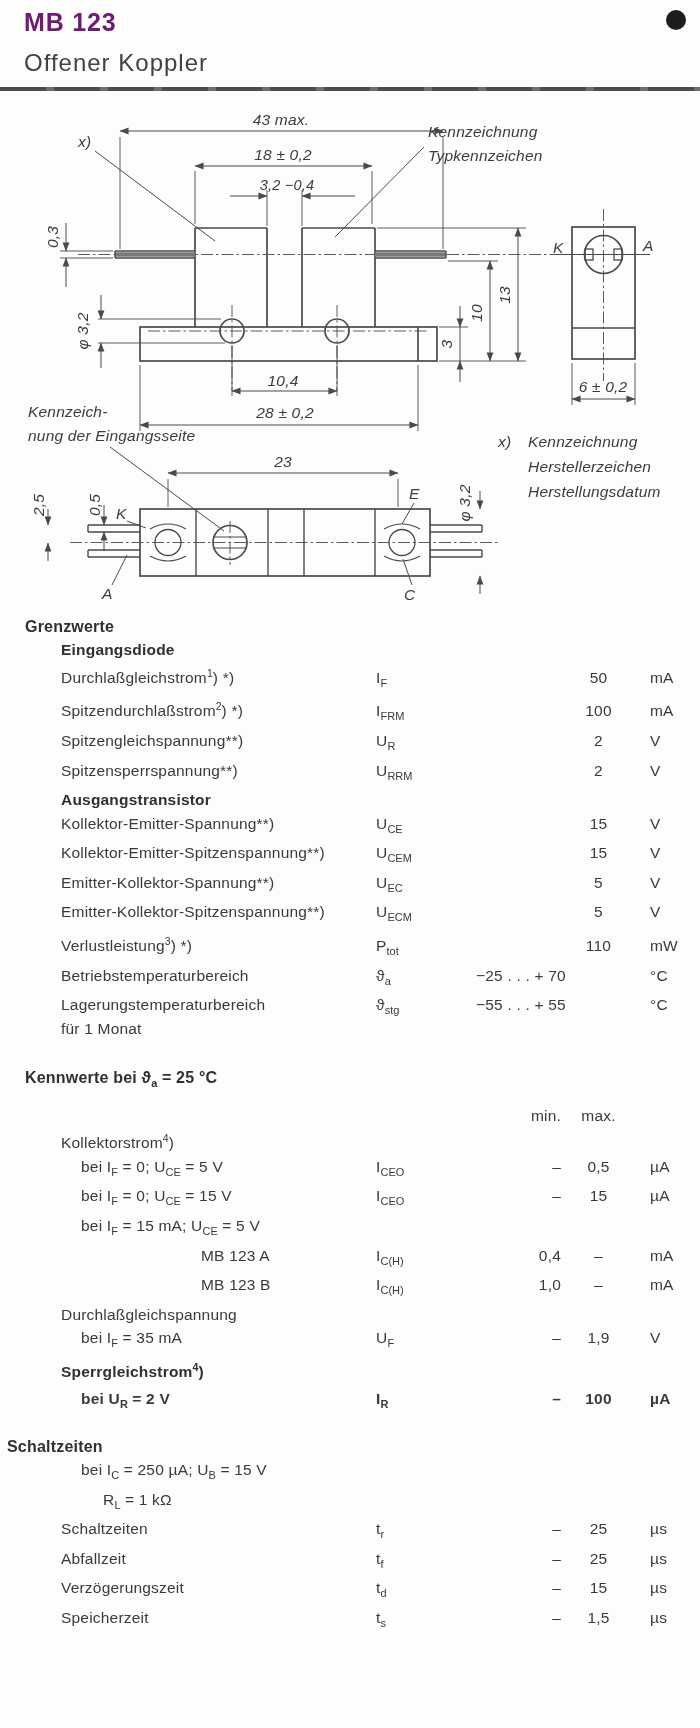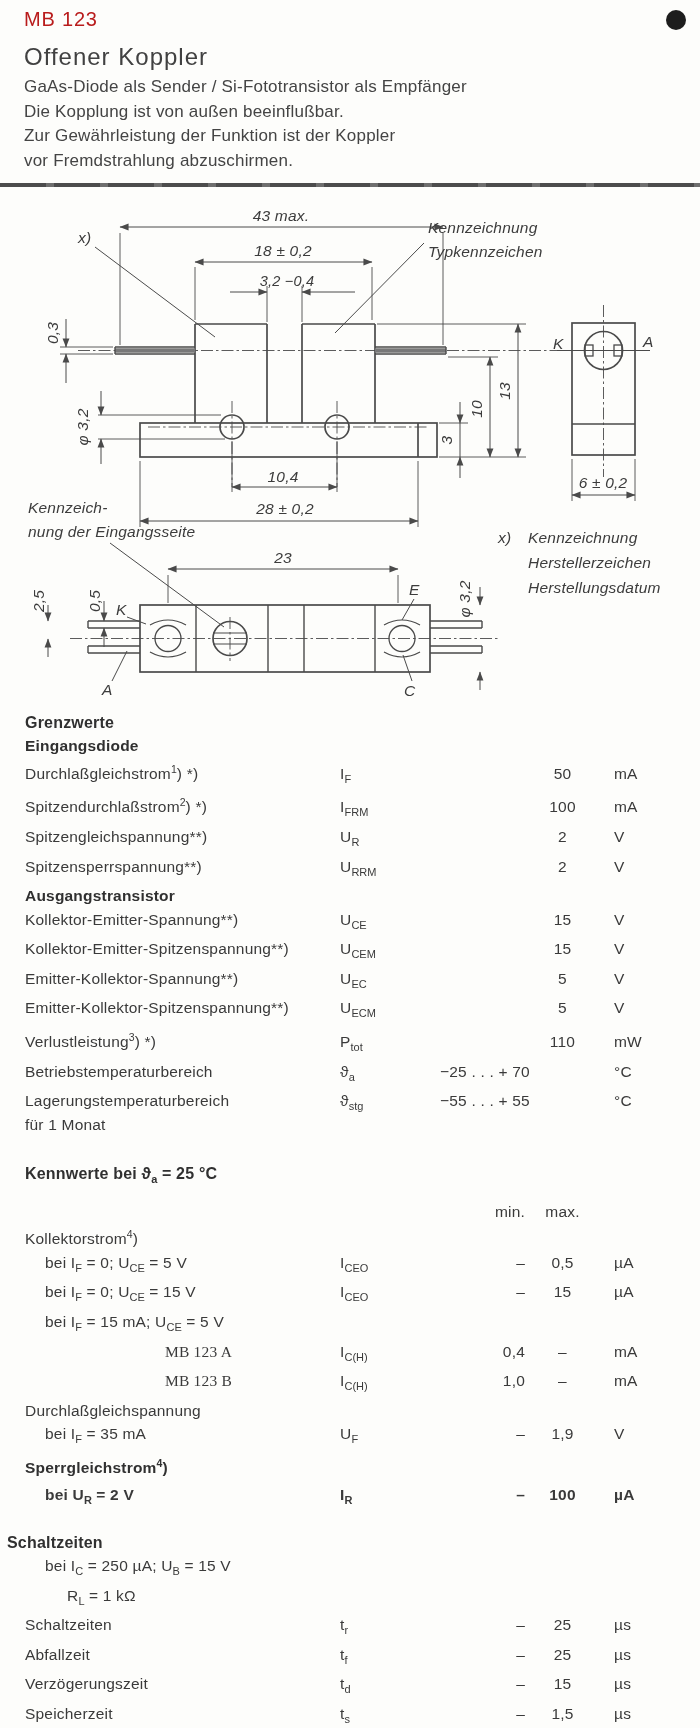--- a/index.html
+++ b/index.html
@@ -3,35 +3,35 @@
 <meta charset="utf-8">
 <style>
   html,body{margin:0;padding:0;}
   body{
     width:700px;height:1728px;overflow:hidden;
     background:#fdfdfb;color:#3a3a3a;
     font-family:"Liberation Sans","DejaVu Sans",sans-serif;
     letter-spacing:.2px;position:relative;
   }
   .hdr{padding:8px 0 0 24px;position:relative;}
-  .pn{font-size:20px;font-weight:normal;color:#b91c1c;letter-spacing:.8px;}
+  .pn{font-size:25px;font-weight:bold;color:#701a75;letter-spacing:.8px;}
   .dot{position:absolute;top:10px;right:14px;width:20px;height:20px;border-radius:50%;background:#1d1d1d;}
   .doctitle{font-size:24px;color:#414141;margin-top:12px;letter-spacing:1px;}
   .sub{font-size:17px;line-height:24.5px;color:#444;margin-top:4px;}
   .rule{height:4px;margin-top:10px;
     background:repeating-linear-gradient(90deg,#4c4c4c 0 46px,#6e6e6e 46px 54px);}
   svg text{font-family:"Liberation Sans","DejaVu Sans",sans-serif;}
   
   .sec{font-size:16px;font-weight:bold;color:#303030;padding-left:25px;line-height:23px;}
   .trow{display:grid;grid-template-columns:315px 100px 85px 75px 64px;
-        padding-left:25px;font-size:15.5px;line-height:23.5px;align-items:baseline;}
+        padding-left:25px;font-size:15.5px;line-height:23.5px;align-items:baseline;margin-left:36px;}
   .trow .lab{}
   .trow .lab.ind{padding-left:20px;}
   .trow .lab.ind2{padding-left:42px;}
-  .trow .lab.typ{padding-left:140px;font-family:Liberation Serif, serif;}
+  .trow .lab.typ{padding-left:140px;}
   .trow .grp{font-weight:bold;color:#303030;}
   .sym{}
   .rng{grid-column:3 / span 2;}
   .minc{text-align:right;}
   .maxc{text-align:center;}
   .unitc{padding-left:14px;}
   sub{font-size:11px;letter-spacing:0;}
   sup{font-size:10.5px;letter-spacing:0;}
   .mm{margin-top:8px;color:#3a3a3a;}
   .kt{margin-top:26px;}
@@ -39,26 +39,20 @@
 </style>
 </head>
 <body>
 
 
 
 <div class="hdr">
   <div class="pn">MB 123</div>
   <div class="dot"></div>
   <div class="doctitle">Offener Koppler</div>
-  <div class="sub">
-    <div>GaAs-Diode als Sender / Si-Fototransistor als Empfänger</div>
-    <div>Die Kopplung ist von außen beeinflußbar.</div>
-    <div>Zur Gewährleistung der Funktion ist der Koppler</div>
-    <div>vor Fremdstrahlung abzuschirmen.</div>
-  </div>
 </div>
 <div class="rule"></div>
 
 <svg width="700" height="520" viewBox="0 0 700 520">
   <defs>
     <marker id="ar" viewBox="0 0 10 10" refX="9.5" refY="5" markerWidth="12" markerHeight="9" orient="auto-start-reverse">
       <path d="M0,1.2 L10,5 L0,8.8 Z" fill="#4a4a4a"></path>
     </marker>
   </defs>
   <g stroke="#4a4a4a" fill="none">

